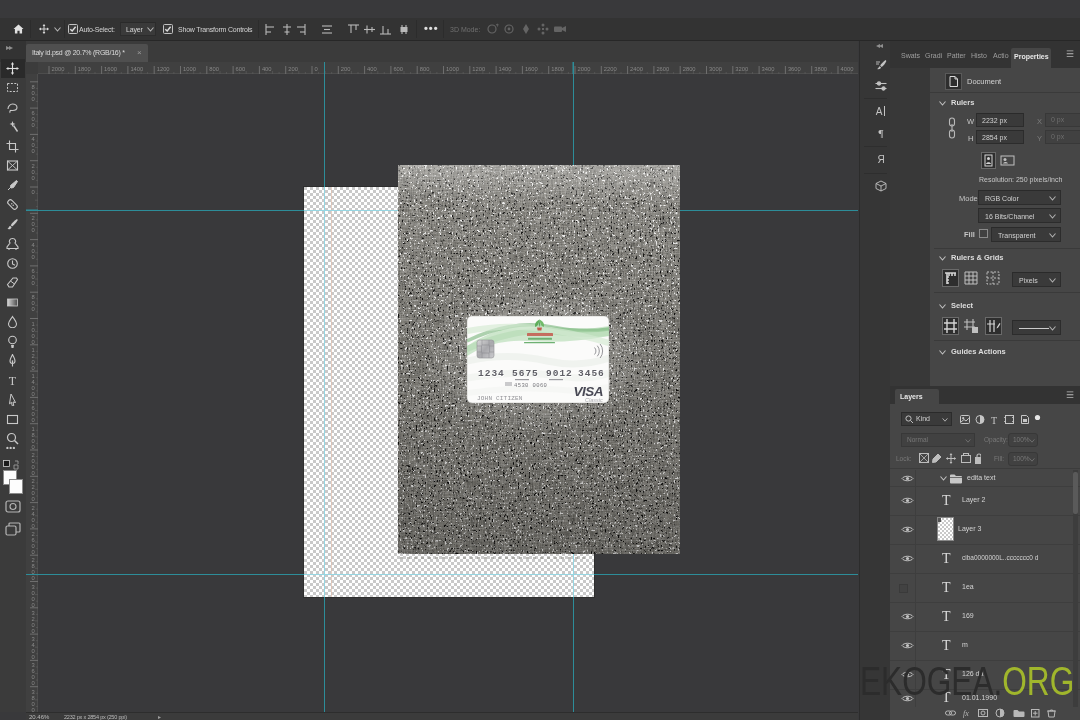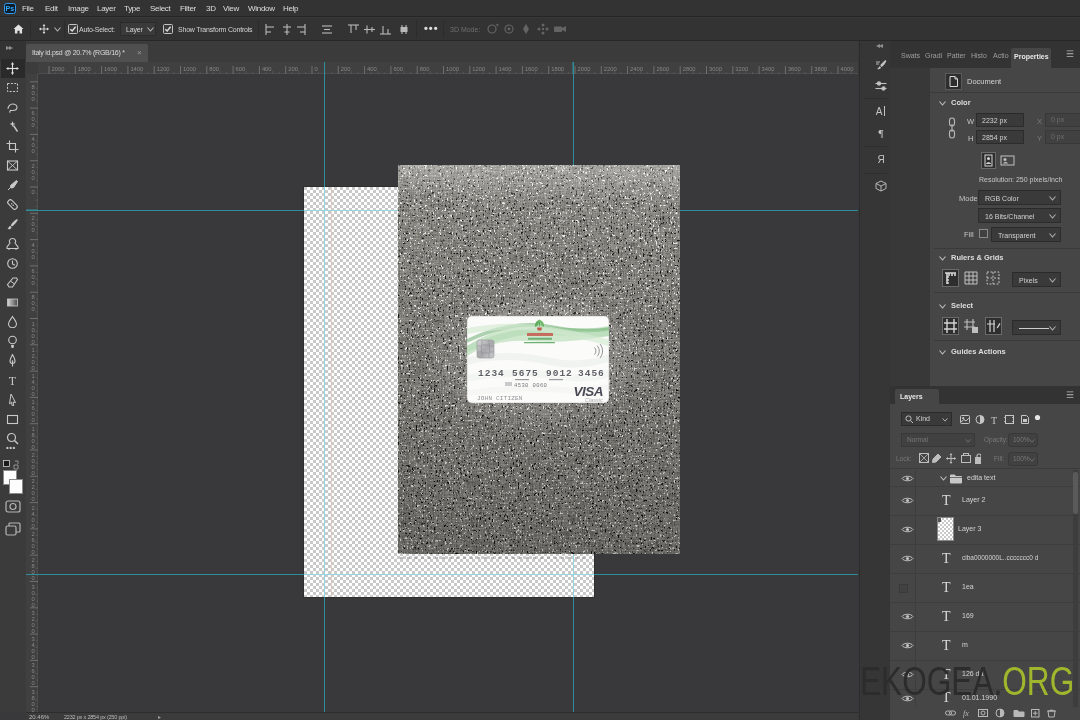--- a/index.html
+++ b/index.html
@@ -11,37 +11,20 @@
   .otxt { color:#d4d4d4; font-size:7px; letter-spacing:-0.2px; white-space:nowrap; }
   .gtxt { color:#7e7e7e; font-size:7px; white-space:nowrap; }
   .inbox { background:#3a3a3a; border:1px solid #2c2c2c; border-top-color:#2a2a2a;
     color:#d2d2d2; font-size:7px; }
   .sep { position:absolute; background:#2c2c2c; }
 </style>
 </head>
 <body>
 <div id="stage">
 
-<div class="abs" style="left:0;top:0;width:1080px;height:17px;background:#333333;border-bottom:1px solid #252525;">
-  <svg class="abs" style="left:4px;top:3px" width="12" height="11" viewBox="0 0 12 11">
-    <rect x="0.5" y="0.5" width="11" height="10" rx="2" fill="#0d1d2b" stroke="#2f9bf4" stroke-width="1"></rect>
-    <text x="5.8" y="8.2" font-size="7" font-weight="bold" fill="#31a8ff" text-anchor="middle" font-family="Liberation Sans">Ps</text>
-  </svg>
-  <span class="abs mtxt" style="left:22px;top:4px">File</span>
-  <span class="abs mtxt" style="left:45px;top:4px">Edit</span>
-  <span class="abs mtxt" style="left:68px;top:4px">Image</span>
-  <span class="abs mtxt" style="left:97px;top:4px">Layer</span>
-  <span class="abs mtxt" style="left:124px;top:4px">Type</span>
-  <span class="abs mtxt" style="left:150px;top:4px">Select</span>
-  <span class="abs mtxt" style="left:180px;top:4px">Filter</span>
-  <span class="abs mtxt" style="left:206px;top:4px">3D</span>
-  <span class="abs mtxt" style="left:223px;top:4px">View</span>
-  <span class="abs mtxt" style="left:248px;top:4px">Window</span>
-  <span class="abs mtxt" style="left:283px;top:4px">Help</span>
-</div>
 
 <div class="abs" style="left:0;top:18px;width:1080px;height:23px;background:#333333;border-bottom:1px solid #272727;">
 
   <svg class="abs" style="left:13px;top:6px" width="11" height="10" viewBox="0 0 13 12">
     <path d="M6.5 0.5 L12.5 6 L10.8 6 L10.8 11.5 L7.8 11.5 L7.8 8 L5.2 8 L5.2 11.5 L2.2 11.5 L2.2 6 L0.5 6 Z" fill="#e2e2e2"></path>
   </svg>
   <div class="sep" style="left:30px;top:2px;width:1px;height:18px;"></div>
 
   <svg class="abs" style="left:39px;top:6px" width="10" height="10" viewBox="0 0 13 13">
     <g stroke="#dadada" stroke-width="1.2" fill="#dadada">
@@ -704,21 +687,21 @@
 <div class="abs" style="left:0;top:27px;width:171px;height:318px;background:#464646;margin-left:40px;">
 <div class="abs" style="left:15px;top:5px;width:17px;height:17px;background:#2e2e2e;border:1px solid #5a5a5a;">
   <svg width="15" height="15" viewBox="0 0 15 15">
             <path d="M4 2.5 h5 l2.5 2.5 v7.5 h-7.5 Z M9 2.5 v2.5 h2.5" fill="none" stroke="#d8d8d8" stroke-width="1"></path>
           </svg></div>
 <span class="abs" style="left:37px;top:9px;color:#d2d2d2;font-size:7.5px;">Document</span>
 <div class="sep" style="left:0px;top:24px;width:190px;height:1px;background:#3a3a3a"></div>
 <svg class="abs" style="left:9px;top:33px" width="7" height="5" viewBox="0 0 7 5">
           <path d="M0.5 0.5 L3.5 4 L6.5 0.5" fill="none" stroke="#c0c0c0" stroke-width="1.1"></path>
         </svg>
-<span class="abs" style="left:21px;top:30px;color:#dedede;font-size:7.5px;font-weight:bold;">Color</span>
+<span class="abs" style="left:21px;top:30px;color:#dedede;font-size:7.5px;font-weight:bold;">Rulers</span>
 <span class="abs" style="left:37px;top:49px;color:#c6c6c6;font-size:7.5px;">W</span>
 <div class="abs inbox" style="left:46px;top:45px;width:48px;height:14px;">
           <span style="position:absolute;left:5px;top:3px;">2232 px</span>
         </div>
 <span class="abs" style="left:107px;top:49px;color:#7c7c7c;font-size:7.5px;">X</span>
 <div class="abs" style="left:115px;top:45px;width:48px;height:14px;background:#414141;border:1px solid #383838;">
           <span style="position:absolute;left:5px;top:2px;color:#6e6e6e;font-size:7px;">0 px</span>
         </div>
 <span class="abs" style="left:38px;top:66px;color:#c6c6c6;font-size:7.5px;">H</span>
 <div class="abs inbox" style="left:46px;top:62px;width:48px;height:14px;">
@@ -754,21 +737,21 @@
  <svg style="position:absolute;right:4px;top:5px" width="7" height="5" viewBox="0 0 7 5">
             <path d="M0.5 0.5 L3.5 4 L6.5 0.5" fill="none" stroke="#b0b0b0" stroke-width="1.1"></path>
           </svg>
         </div>
 <div class="abs inbox" style="left:48px;top:140px;width:83px;height:15px;">
           <span style="position:absolute;left:6px;top:3.5px;">16 Bits/Channel</span>
  <svg style="position:absolute;right:4px;top:5px" width="7" height="5" viewBox="0 0 7 5">
             <path d="M0.5 0.5 L3.5 4 L6.5 0.5" fill="none" stroke="#b0b0b0" stroke-width="1.1"></path>
           </svg>
         </div>
-<span class="abs" style="left:34px;top:162px;color:#c6c6c6;font-size:7.5px;">Fill</span>
+<span class="abs" style="left:34px;top:162px;color:#c6c6c6;font-size:7.5px;font-weight:bold;">Fill</span>
 <div class="abs" style="left:49px;top:161px;width:9px;height:9px;border:1px solid #8a8a8a;background:#404040;"></div>
 <div class="abs inbox" style="left:61px;top:159px;width:70px;height:15px;">
           <span style="position:absolute;left:6px;top:3.5px;">Transparent</span>
  <svg style="position:absolute;right:4px;top:5px" width="7" height="5" viewBox="0 0 7 5">
             <path d="M0.5 0.5 L3.5 4 L6.5 0.5" fill="none" stroke="#b0b0b0" stroke-width="1.1"></path>
           </svg>
         </div>
 <div class="sep" style="left:0px;top:180px;width:190px;height:0px;"></div>
 <div class="sep" style="left:4px;top:180px;width:182px;height:1px;background:#3a3a3a"></div>
 <svg class="abs" style="left:9px;top:188px" width="7" height="5" viewBox="0 0 7 5">

